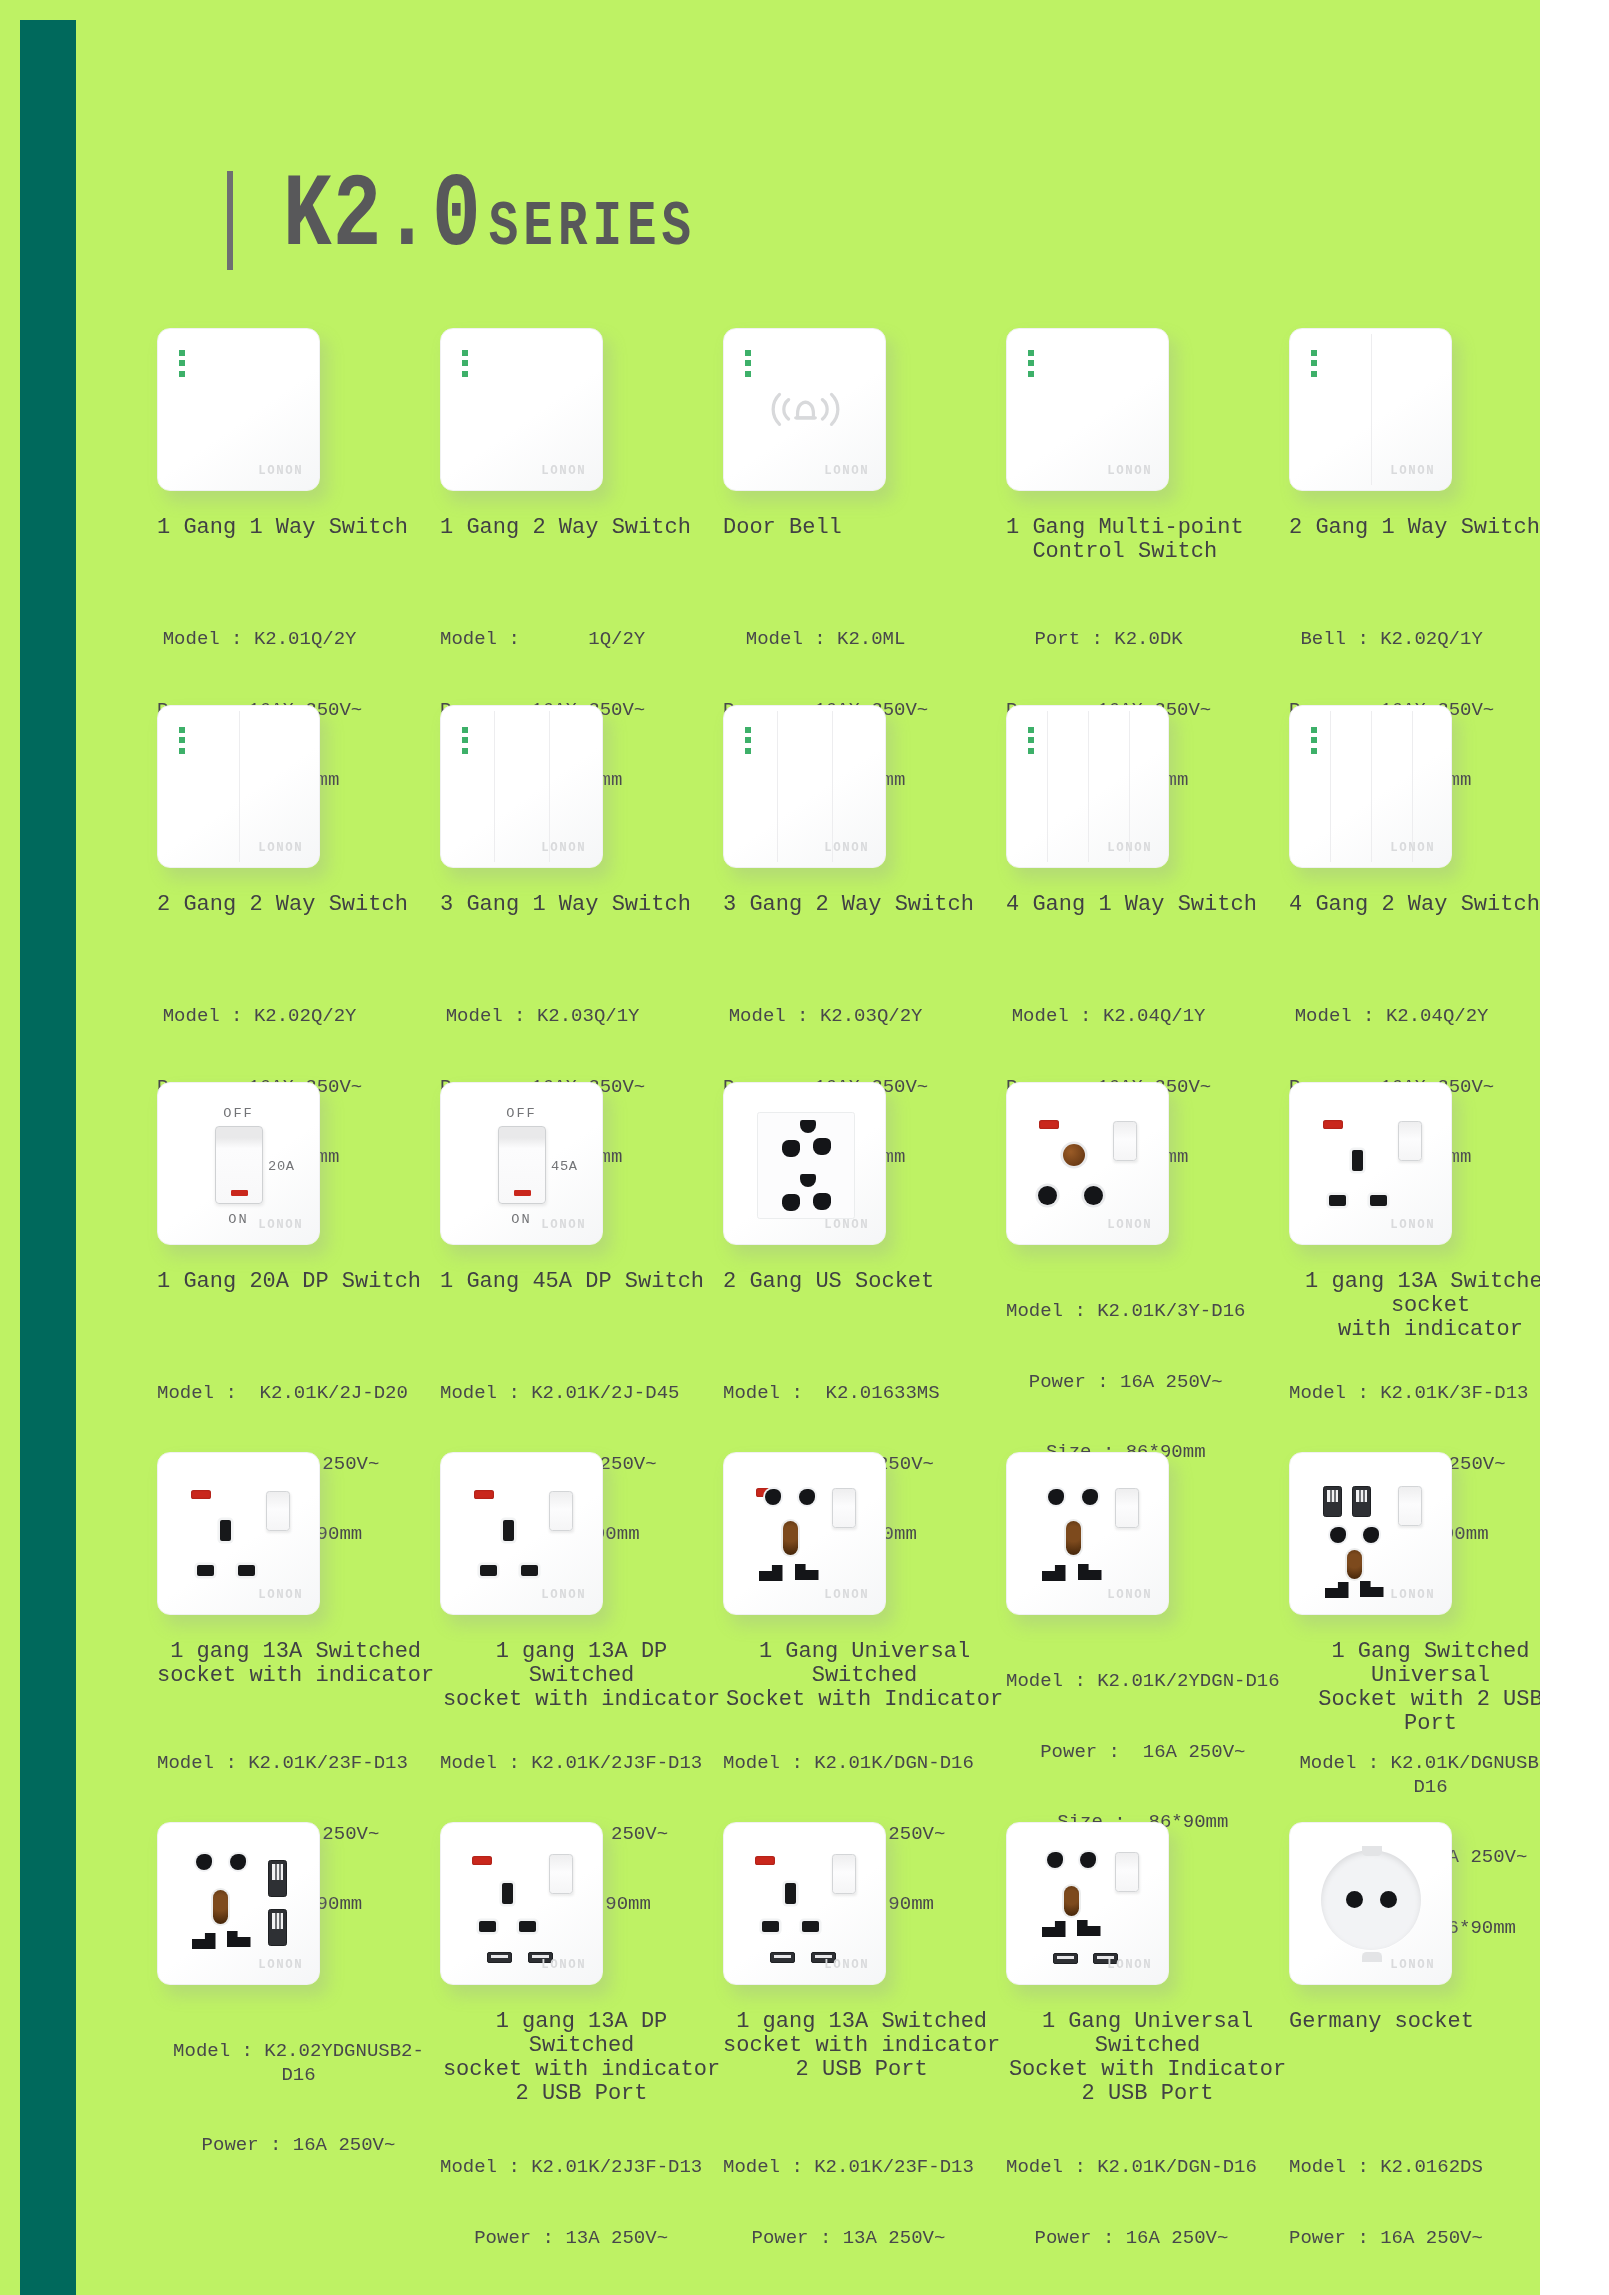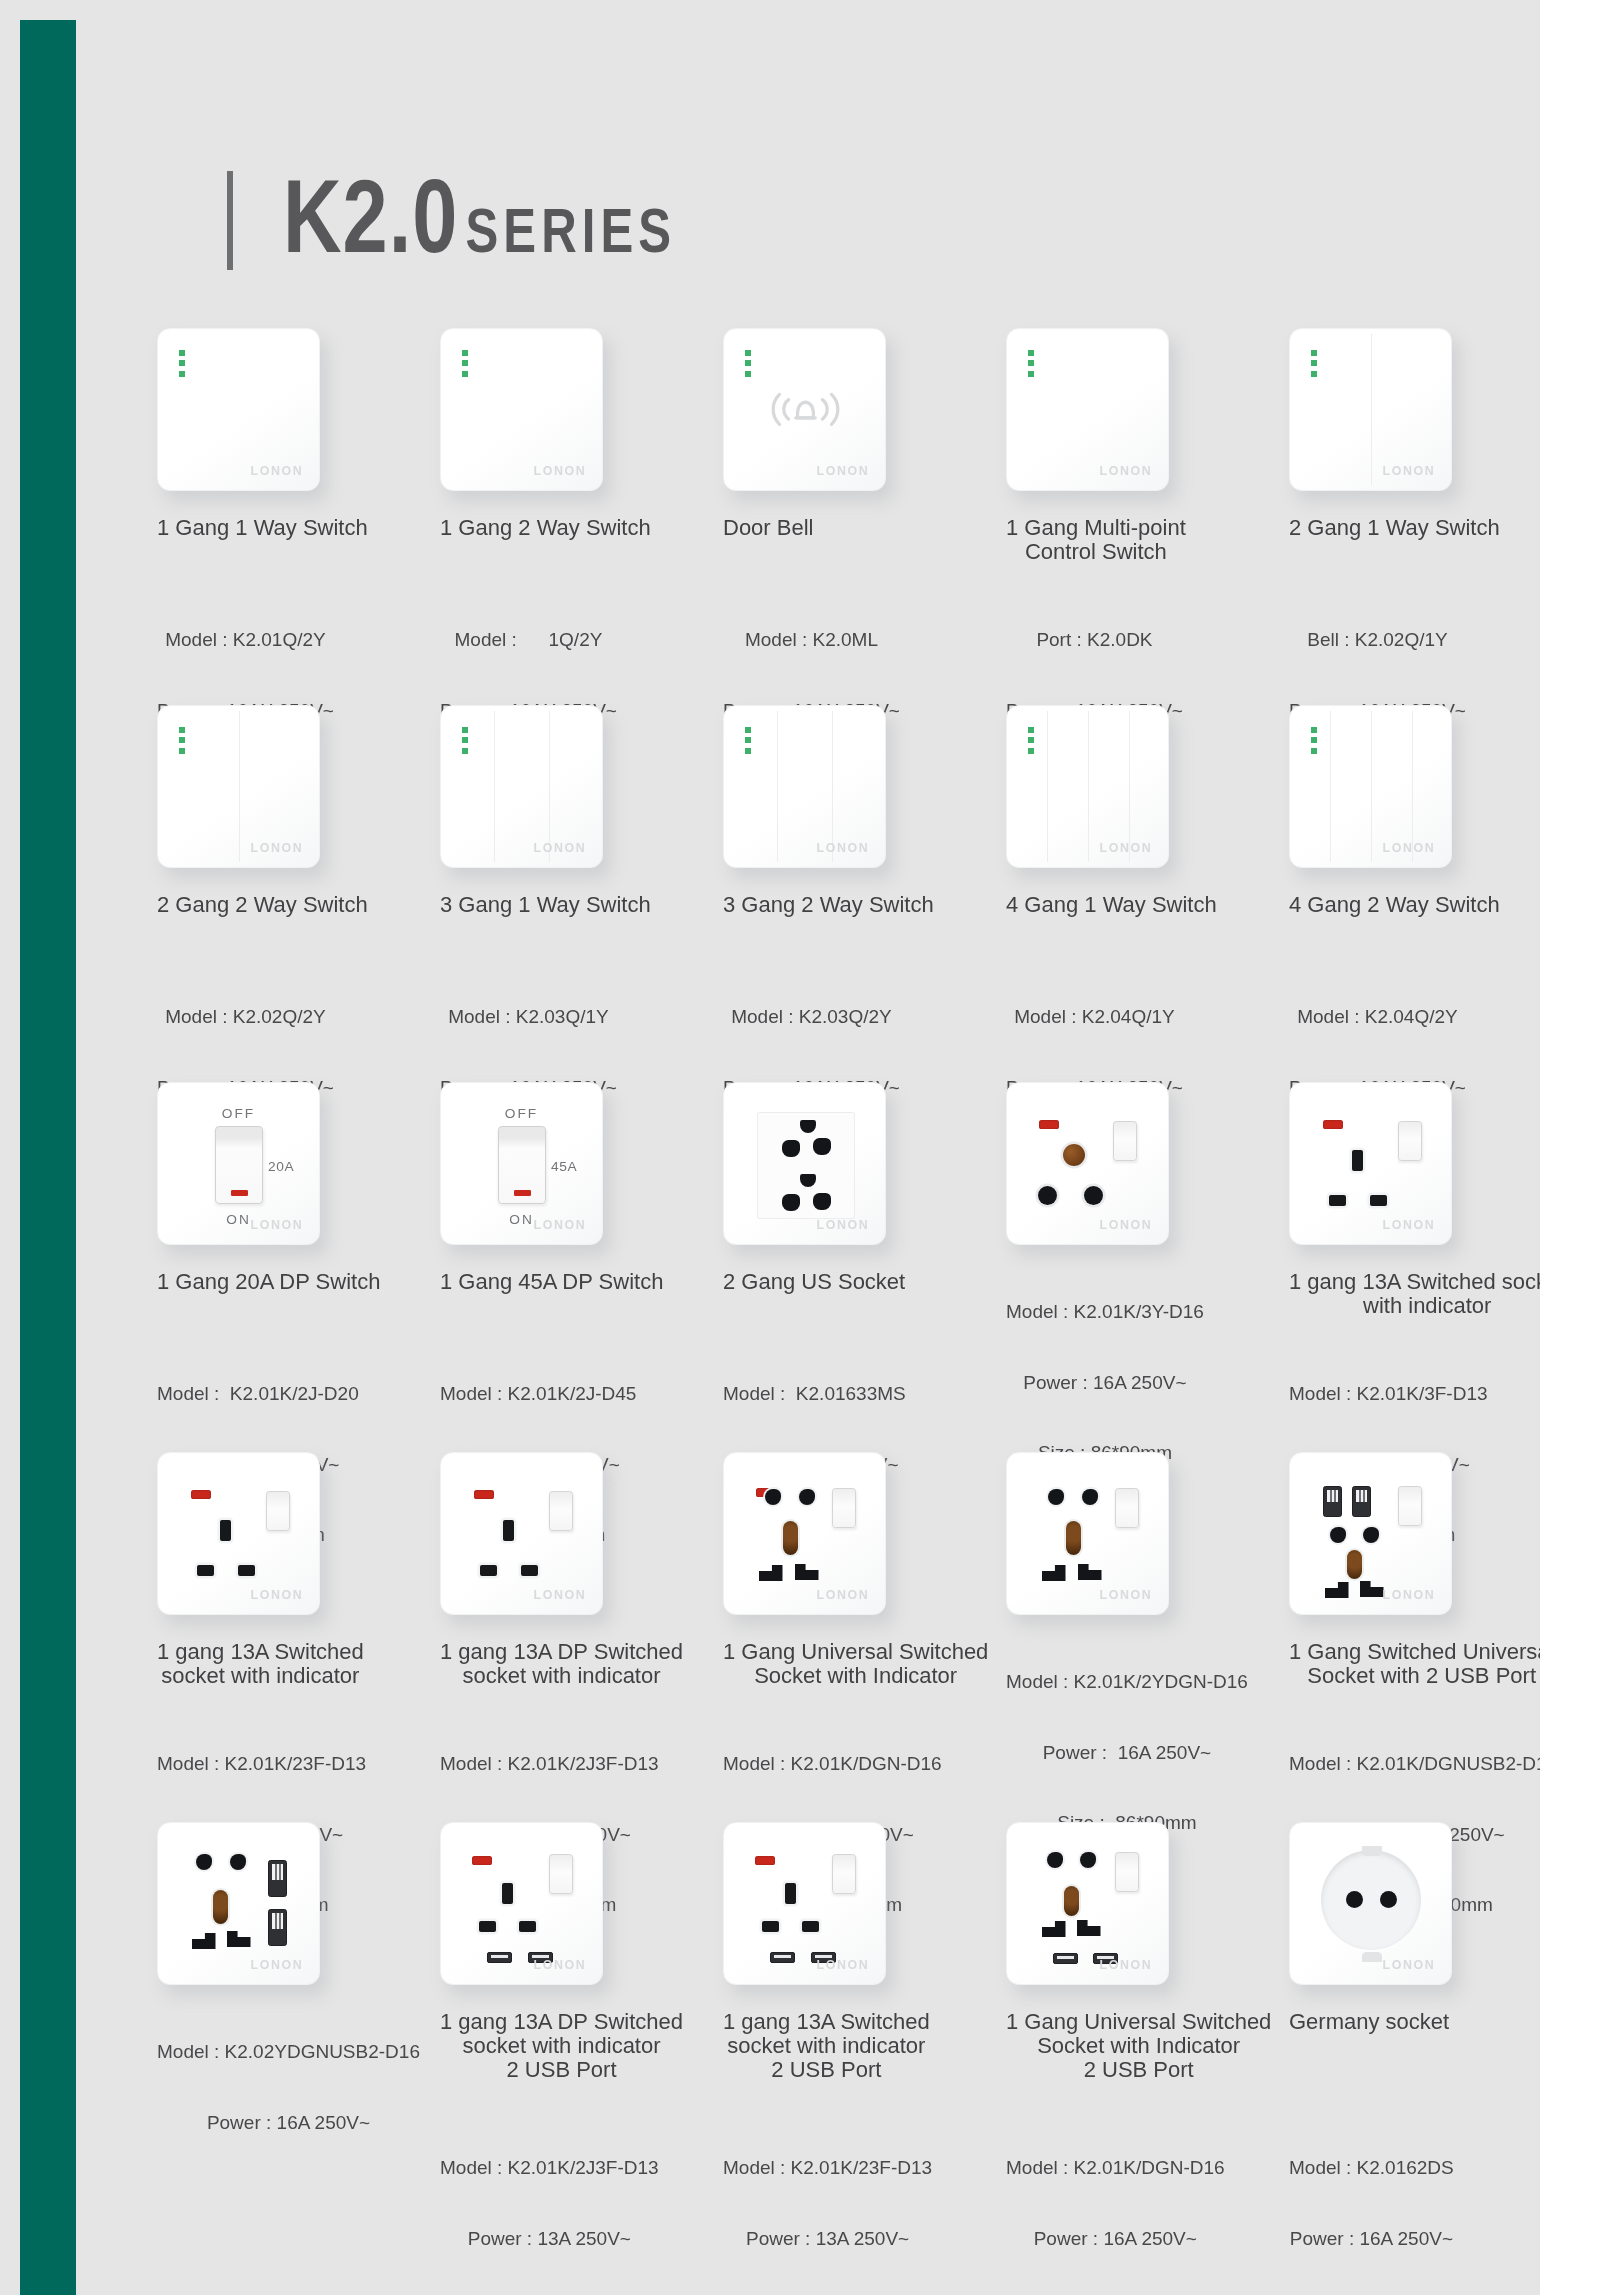--- a/index.html
+++ b/index.html
@@ -1,17 +1,17 @@
 <!DOCTYPE html>
 <html style="--accent-bar: #00695c; --title-gray: #58585a; --dot-green: #3db069; --indicator-red: #c9271c; --ground-brown: #6f3f17;font-size:10.4px"><head>
 <meta charset="utf-8">
 <style>
   html,body{margin:0;padding:0;background:#ffffff;}
-  .page{position:relative;width:1540px;height:2295px;background:#e5e5e5;overflow:hidden;
-        font-family:Liberation Sans, sans-serif;}
+  .page{position:relative;width:1540px;height:2295px;background:#bef264;overflow:hidden;
+        font-family:Liberation Mono, monospace;}
   .accent-bar{position:absolute;left:19.6px;top:19.6px;width:56px;bottom:0;background:var(--accent-bar,#00695c);}
   
   .title{position:absolute;left:227px;top:164px;height:124px;}
   .title-tick{position:absolute;left:0;top:6.5px;width:5.9px;height:99px;background:#6e6f71;}
   .title-text{margin-left:56px;display:flex;align-items:baseline;color:var(--title-gray,#58585a);
               transform:scaleX(.78);transform-origin:left bottom;white-space:nowrap;}
   .title-main{font-size:104px;font-weight:700;letter-spacing:1.3px;line-height:1;}
   .title-sub{font-size:63px;font-weight:700;letter-spacing:6.5px;margin-left:9px;line-height:1;}
   
   .grid{position:absolute;top:320px;left:157px;width:1415px;}

